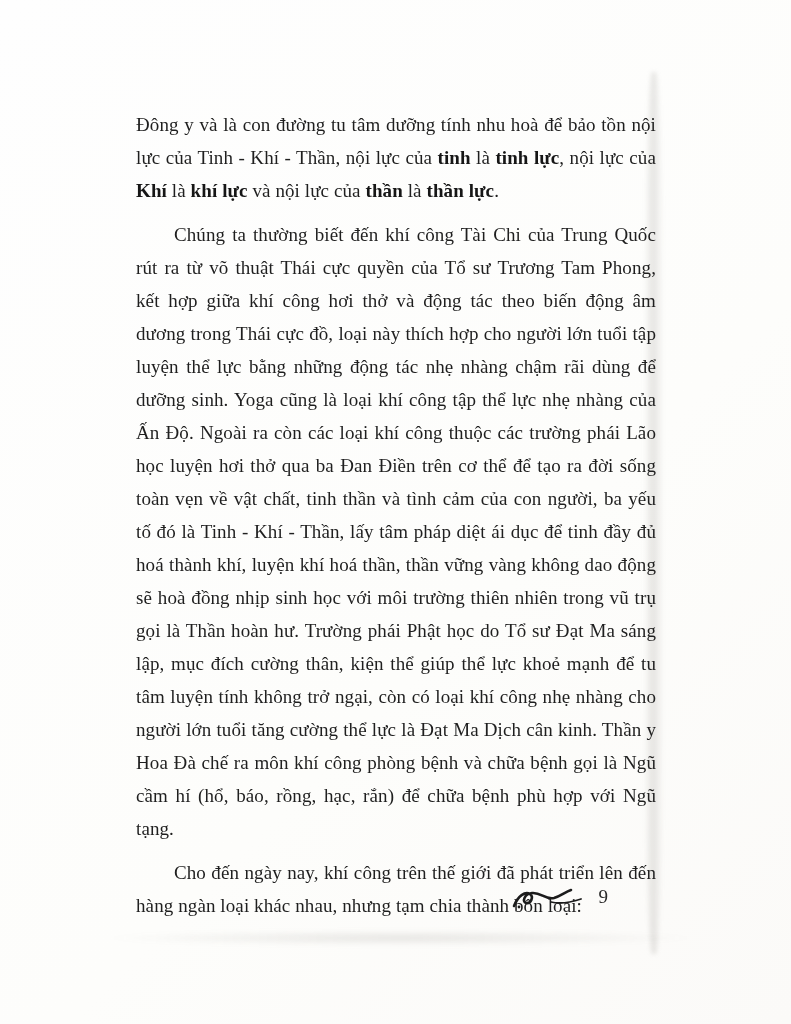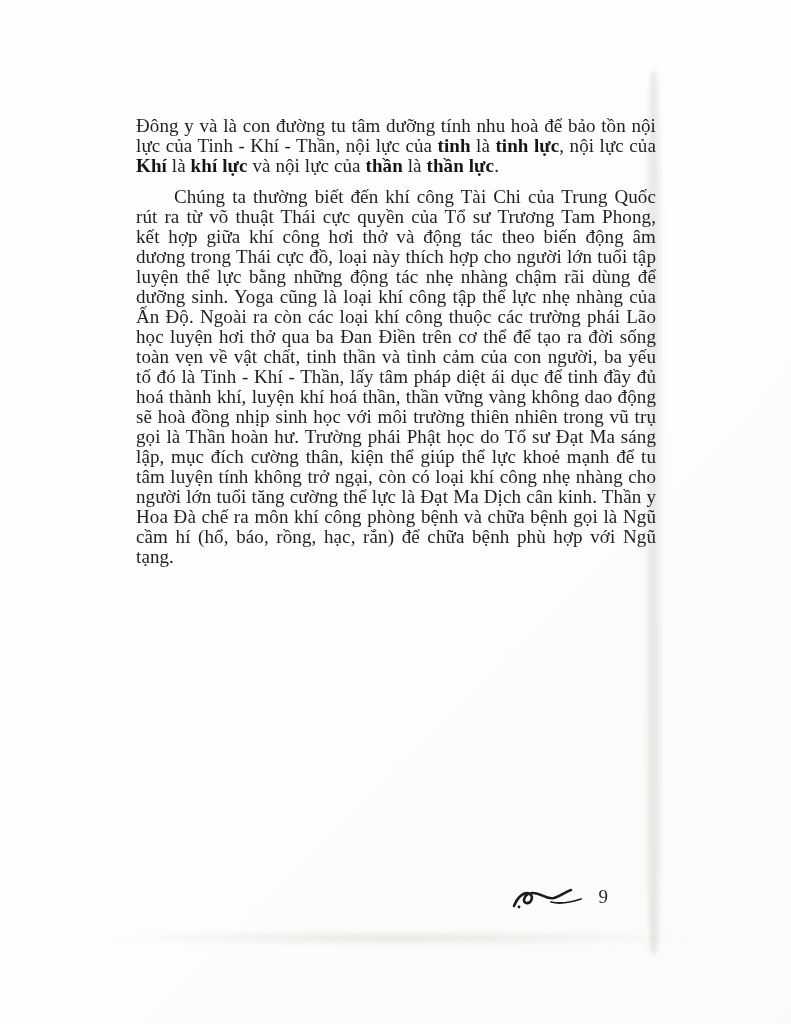--- a/index.html
+++ b/index.html
@@ -35,24 +35,24 @@
     right: 100px;
     top: 930px;
     height: 16px;
     background: radial-gradient(ellipse at center, rgba(110,105,100,0.14) 0%, rgba(0,0,0,0) 72%);
     filter: blur(2px);
     pointer-events: none;
   }
   .content {
     position: absolute;
     left: 136px;
-    top: 116px;
+    top: 108px;
     width: 520px;
     font-size: 19px;
-    line-height: 20px;
+    line-height: 33px;
     text-align: justify;
     letter-spacing: 0.1px;
   }
   .para {
     text-indent: 38px;
     margin-bottom: 11px;
   }
   .para.continuation {
     text-indent: 0;
   }
@@ -89,20 +89,21 @@
 
   <div class="edge-right"></div>
   <div class="edge-bottom"></div>
 
   <div class="content">
 
     <p class="para continuation"><span>Đông y và là con đường tu tâm dưỡng tính nhu hoà để bảo tồn nội lực của Tinh - Khí - Thần, nội lực của </span><b>tinh</b><span> là </span><b>tinh lực</b><span>, nội lực của </span><b>Khí</b><span> là </span><b>khí lực</b><span> và nội lực của </span><b>thần</b><span> là </span><b>thần lực</b><span>.</span></p>
 
     <p class="para">Chúng ta thường biết đến khí công Tài Chi của Trung Quốc rút ra từ võ thuật Thái cực quyền của Tổ sư Trương Tam Phong, kết hợp giữa khí công hơi thở và động tác theo biến động âm dương trong Thái cực đồ, loại này thích hợp cho người lớn tuổi tập luyện thể lực bằng những động tác nhẹ nhàng chậm rãi dùng để dưỡng sinh. Yoga cũng là loại khí công tập thể lực nhẹ nhàng của Ấn Độ. Ngoài ra còn các loại khí công thuộc các trường phái Lão học luyện hơi thở qua ba Đan Điền trên cơ thể để tạo ra đời sống toàn vẹn về vật chất, tinh thần và tình cảm của con người, ba yếu tố đó là Tinh - Khí - Thần, lấy tâm pháp diệt ái dục để tinh đầy đủ hoá thành khí, luyện khí hoá thần, thần vững vàng không dao động sẽ hoà đồng nhịp sinh học với môi trường thiên nhiên trong vũ trụ gọi là Thần hoàn hư. Trường phái Phật học do Tổ sư Đạt Ma sáng lập, mục đích cường thân, kiện thể giúp thể lực khoẻ mạnh để tu tâm luyện tính không trở ngại, còn có loại khí công nhẹ nhàng cho người lớn tuổi tăng cường thể lực là Đạt Ma Dịch cân kinh. Thần y Hoa Đà chế ra môn khí công phòng bệnh và chữa bệnh gọi là Ngũ cầm hí (hổ, báo, rồng, hạc, rắn) để chữa bệnh phù hợp với Ngũ tạng.</p>
 
+    <p class="para">Cho đến ngày nay, khí công trên thế giới đã phát triển lên đến hàng ngàn loại khác nhau, nhưng tạm chia thành bốn loại:</p>
 
   </div>
 
   <div class="footer">
     <svg class="flourish" viewBox="0 0 74 30" aria-hidden="true">
       <path d="M3,24 C7,14 14,9 19,12 C23,15 20,22 15,21 C11,20 13,12 21,11 C30,10 34,18 43,16 C50,14 54,10 60,8" fill="none" stroke="#1c1c1c" stroke-width="2.6" stroke-linecap="round"></path>
       <path d="M40,20 C48,22 58,21 70,17" fill="none" stroke="#1c1c1c" stroke-width="1.8" stroke-linecap="round"></path>
       <circle cx="8" cy="25" r="1.4" fill="#1c1c1c"></circle>
     </svg>
     <span class="pagenum">9</span>

